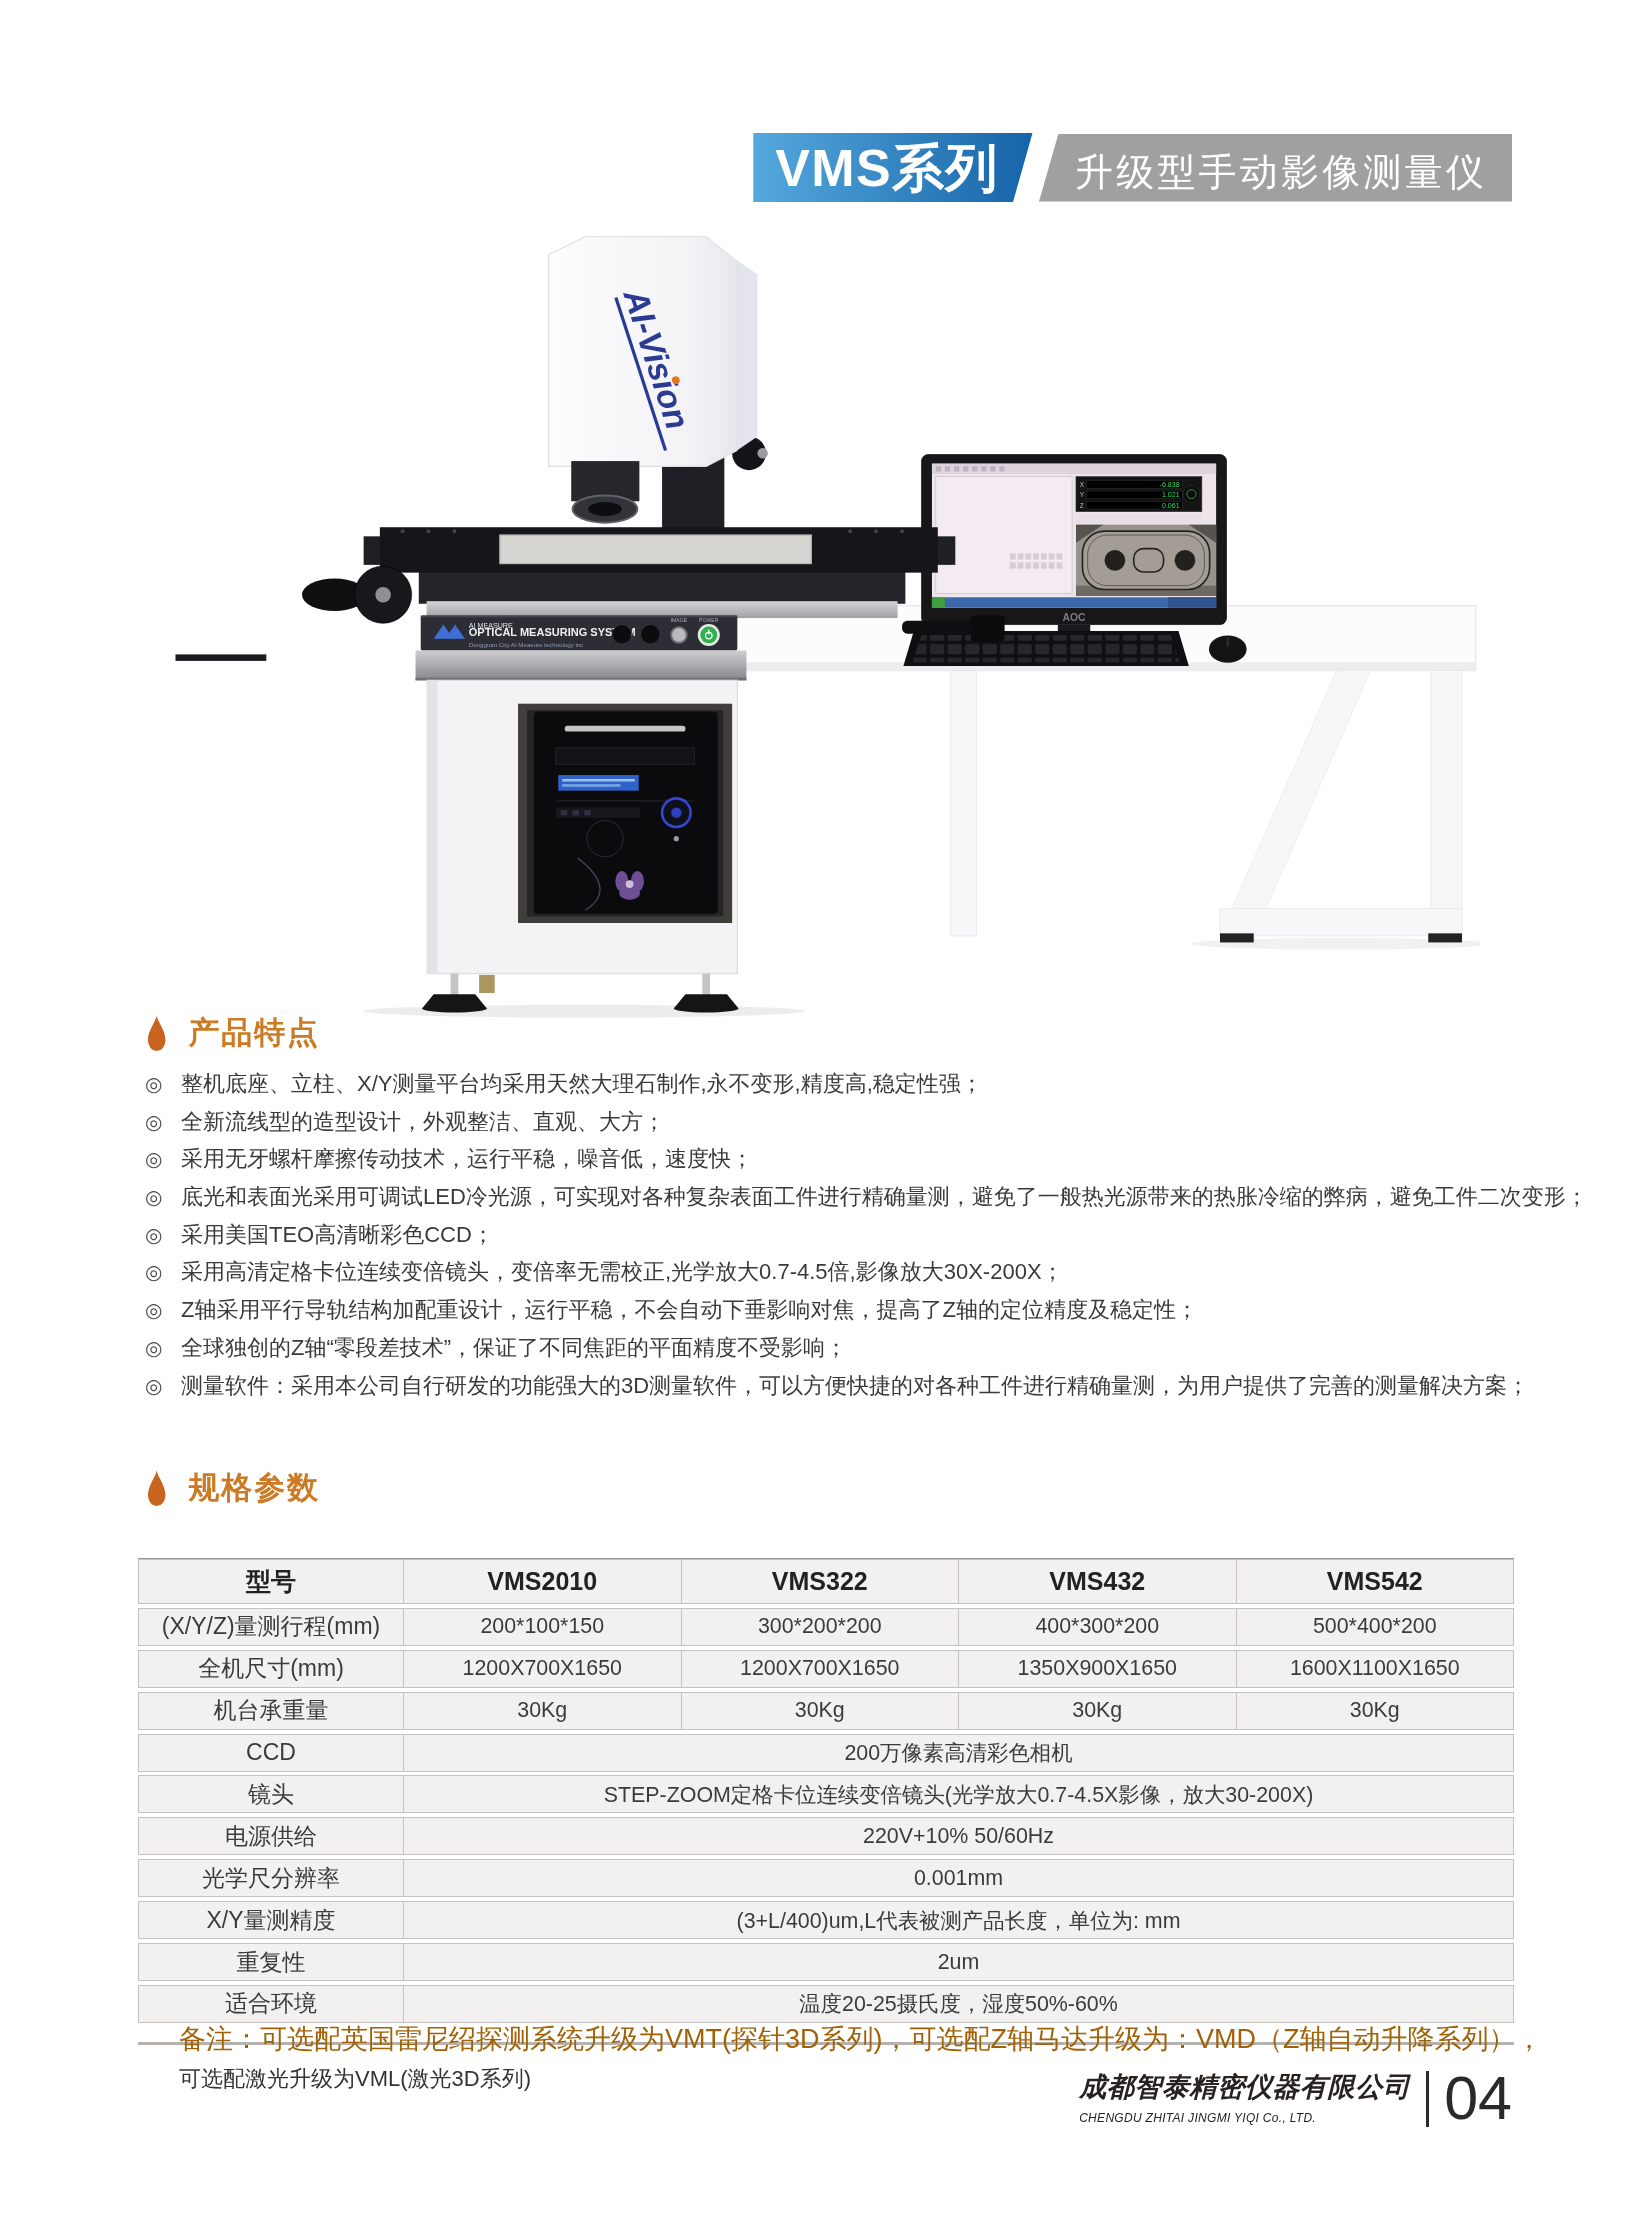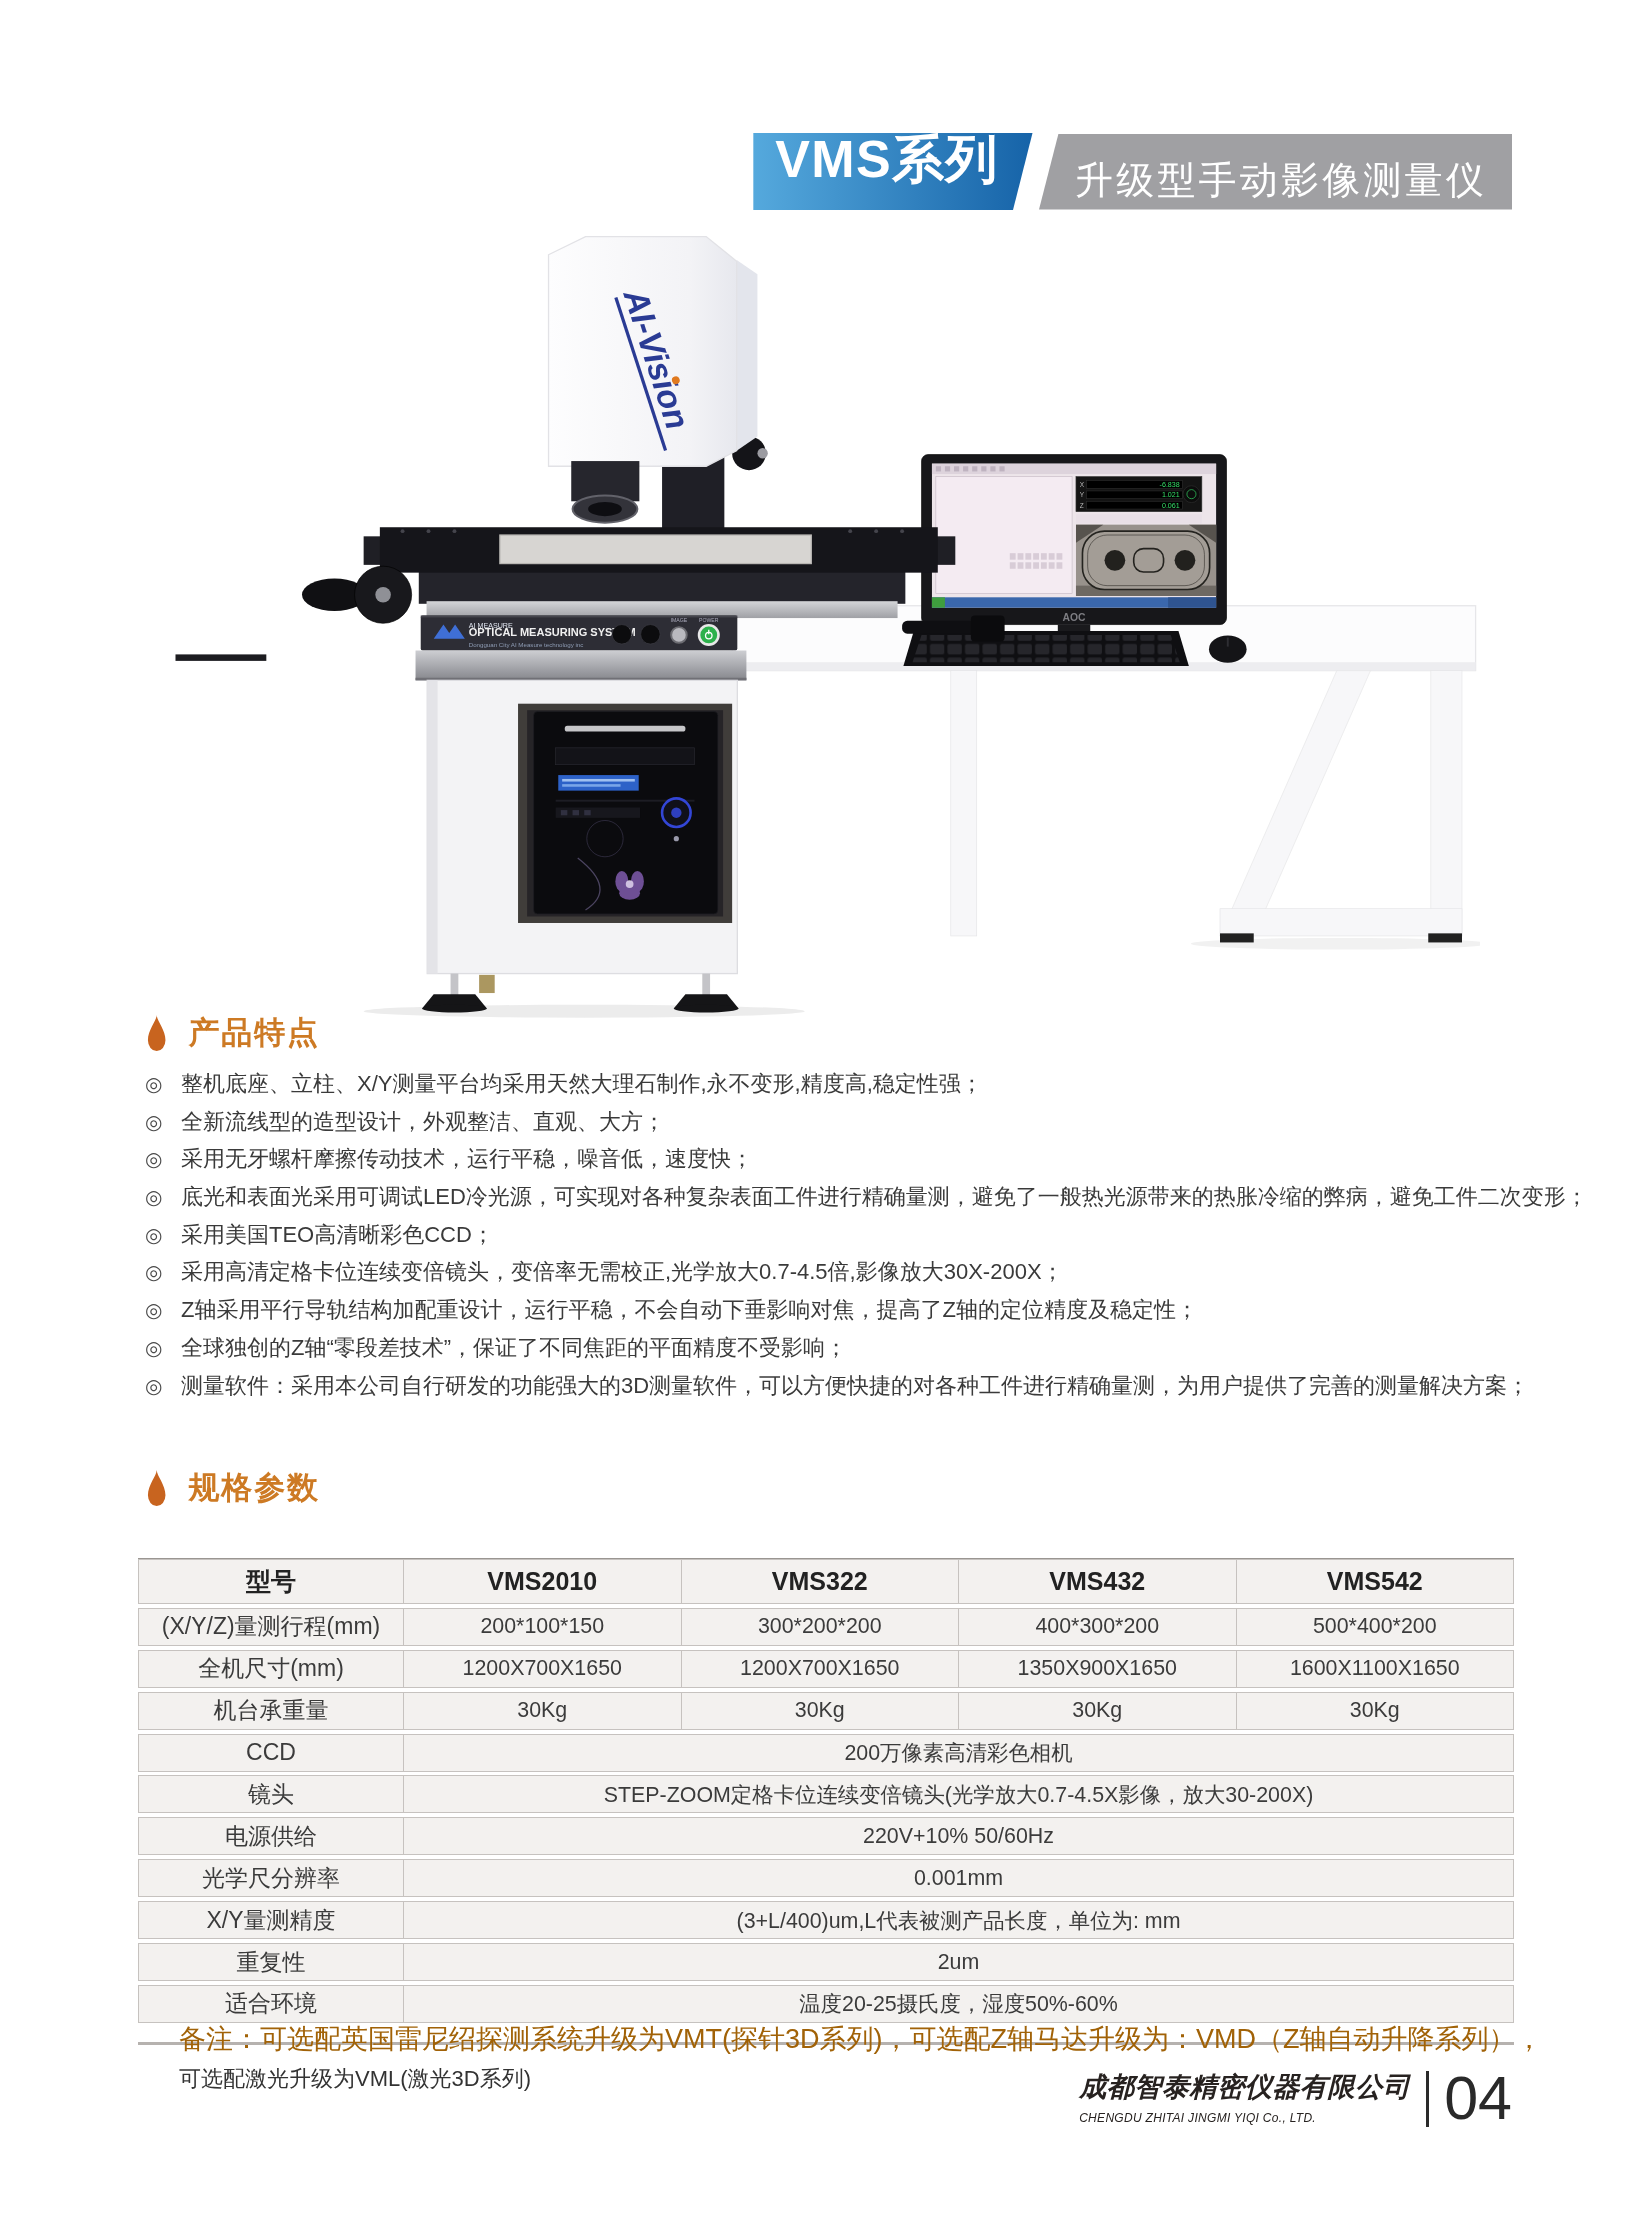--- a/index.html
+++ b/index.html
@@ -1,25 +1,25 @@
 <!DOCTYPE html>
 <html style="font-size:10.4px"><head>
 <meta charset="utf-8">
 <style>
   html,body{margin:0;padding:0;background:#ffffff;}
   #page{position:relative;width:1646px;height:2227px;background:#ffffff;overflow:hidden;
         font-family:"Liberation Sans","DejaVu Sans",sans-serif;color:#3a3a3a;}
 
   
   .hdr{position:absolute;top:133px;right:134px;display:flex;align-items:center;}
-  .badge-blue{height:69px;display:flex;padding:0 34px 8px 22px;
+  .badge-blue{height:69px;display:flex;align-items:center;padding:0 34px 0 22px;
     background:linear-gradient(90deg,#55a9dd 0%,#1663a8 100%);
     clip-path:polygon(0 0,100% 0,calc(100% - 19.5px) 100%,0 100%);}
   .badge-blue .t{font-size:52px;font-weight:bold;color:#fff;letter-spacing:1.3px;line-height:1;}
-  .badge-gray{height:60px;display:flex;align-items:center;margin-left:6.5px;padding:16px 25px 0 36px;
+  .badge-gray{height:60px;display:flex;align-items:center;margin-left:6.5px;padding:8px 25px 0 36px;
     background:#a0a0a3;clip-path:polygon(19.5px 0,100% 0,100% 100%,0 100%);}
   .badge-gray .t{font-size:38px;color:#ffffff;letter-spacing:3.2px;line-height:1;}
 
   
   .photo{position:absolute;left:175px;top:234px;width:1305px;height:785px;}
   .photo svg{display:block;}
   svg text{font-family:"Liberation Sans","DejaVu Sans",sans-serif;}
 
   
   .section-head{position:absolute;left:145px;display:flex;align-items:center;gap:20px;}

